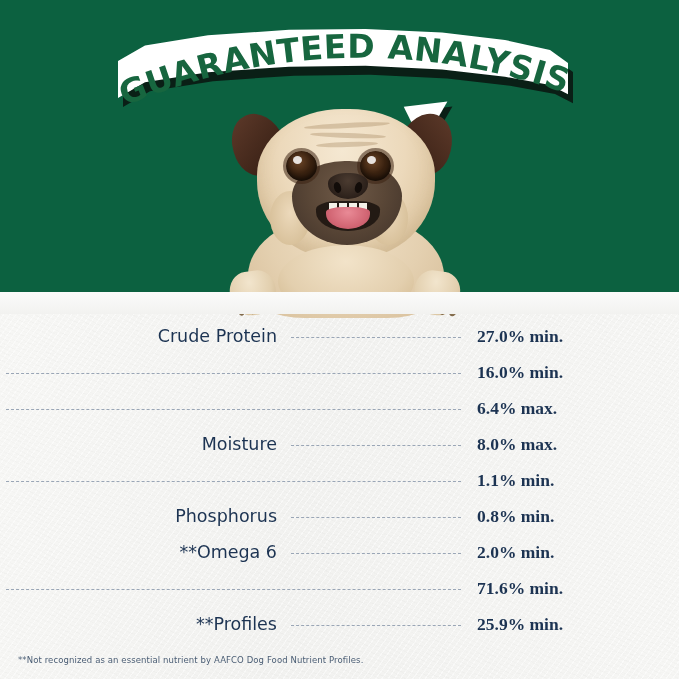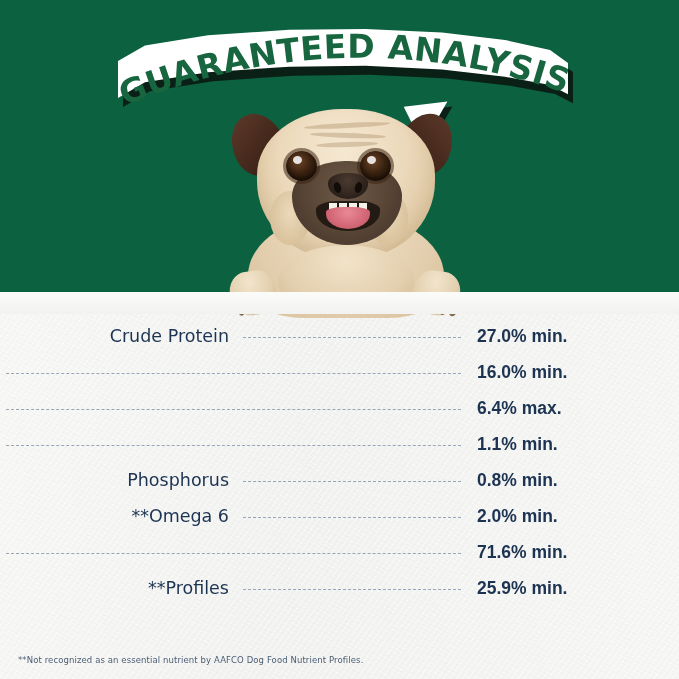--- a/index.html
+++ b/index.html
@@ -288,35 +288,36 @@
   .label-cell {
     width: 237px;
     text-align: right;
     padding-right: 8px;
     box-sizing: border-box;
     font-family: "DejaVu Sans", sans-serif;
     font-size: 17.5px;
     font-weight: 400;
     color: #1c3352;
     white-space: nowrap;
+    margin-left: 48px;
   }
   .dash-cell {
     flex: 1;
     height: 1px;
     margin: 0 6px;
     border-top: 1px dashed #9aa6b6;
     position: relative;
     top: 2px;
   }
   .value-cell {
     width: 212px;
     text-align: left;
     padding-left: 10px;
     box-sizing: border-box;
-    font-family: Liberation Sans, sans-serif;
+    font-family: Liberation Serif, serif;
     font-size: 17.5px;
     font-weight: 700;
     color: #1c3352;
     white-space: nowrap;
   }
 
   
   .footnote {
     position: absolute;
     left: 18px;
@@ -410,20 +411,25 @@
     <div class="nutrition-row">
       <div class="dash-cell"></div>
       <div class="value-cell">16.0% min.</div>
     </div>
 
     <div class="nutrition-row">
       <div class="dash-cell"></div>
       <div class="value-cell">6.4% max.</div>
     </div>
 
+    <div class="nutrition-row">
+      <div class="label-cell">Moisture</div>
+      <div class="dash-cell"></div>
+      <div class="value-cell">8.0% max.</div>
+    </div>
 
     <div class="nutrition-row">
       <div class="dash-cell"></div>
       <div class="value-cell">1.1% min.</div>
     </div>
 
     <div class="nutrition-row">
       <div class="label-cell">Phosphorus</div>
       <div class="dash-cell"></div>
       <div class="value-cell">0.8% min.</div>

